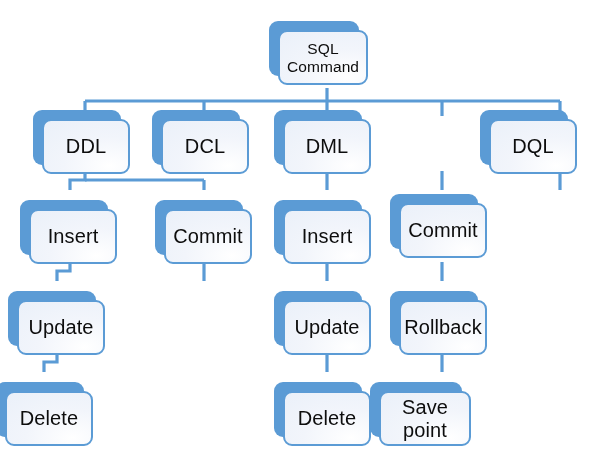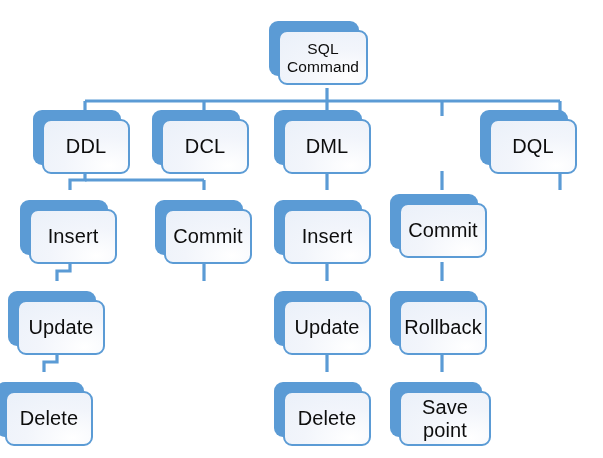--- a/index.html
+++ b/index.html
@@ -155,18 +155,18 @@
   <div class="node" style="left:-4px;top:382px;width:88px;height:55px;">
     <div class="plate"></div>
     <div class="card">Delete</div>
   </div>
 
   <div class="node" style="left:274px;top:382px;width:88px;height:55px;">
     <div class="plate"></div>
     <div class="card">Delete</div>
   </div>
 
-  <div class="node" style="left:390px;top:382px;width:92px;height:55px;">
+  <div class="node" style="left:370px;top:382px;width:92px;height:55px;">
     <div class="plate"></div>
     <div class="card">Save point</div>
   </div>
 
 </div>
 
 </body></html>

